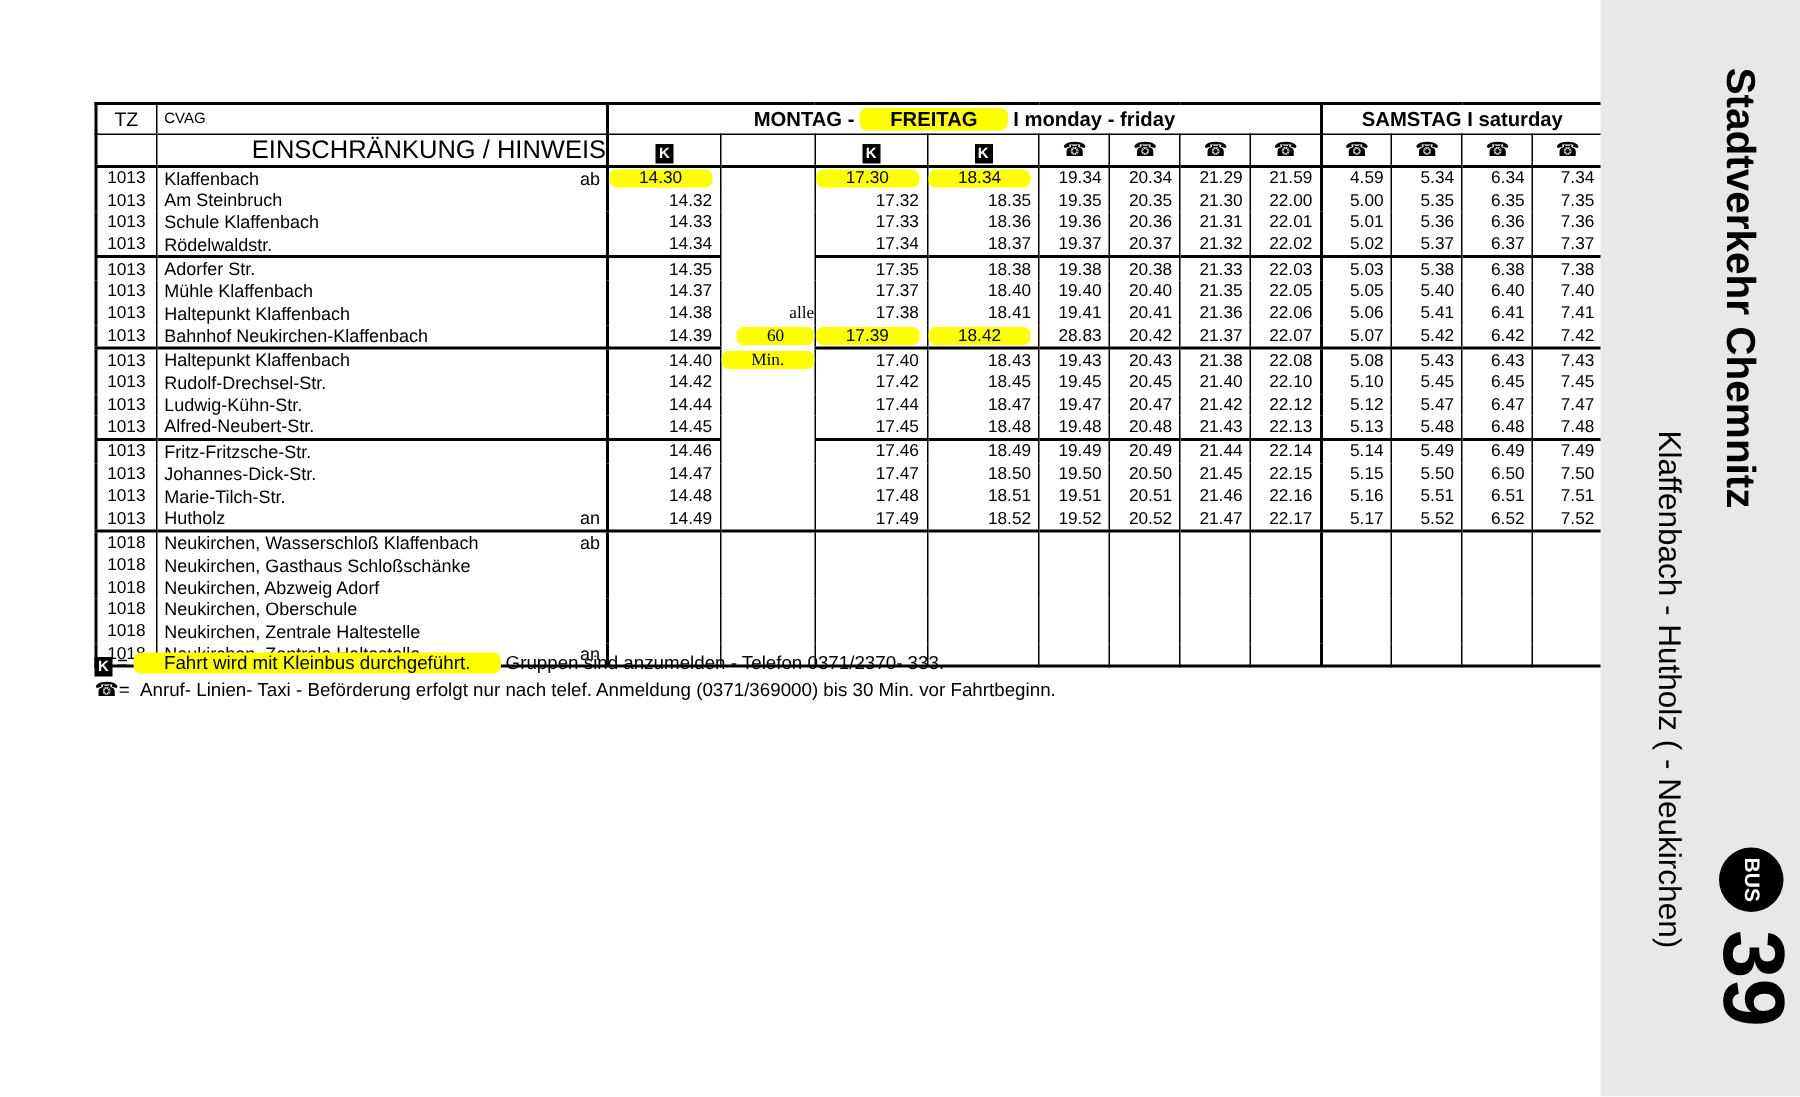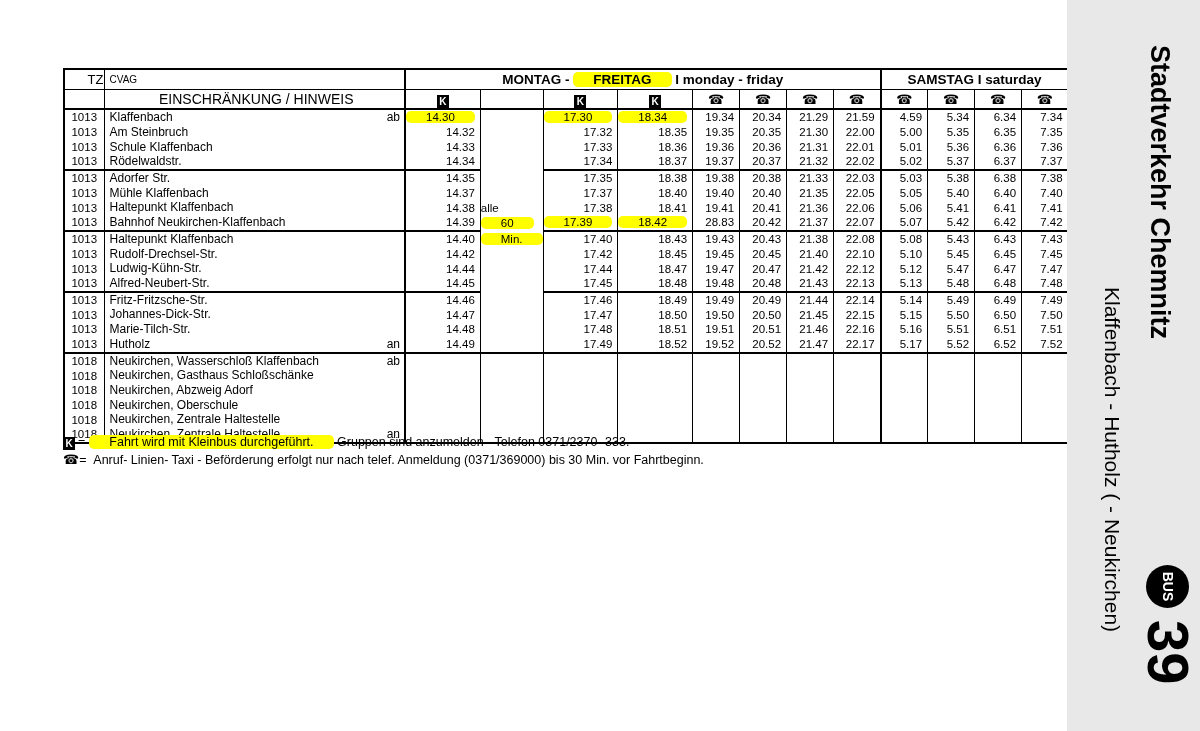--- a/index.html
+++ b/index.html
@@ -11,30 +11,30 @@
   .tt-wrap{position:absolute;left:63px;top:68px;}
   table{border-collapse:collapse;table-layout:fixed;border:2px solid #000;}
   col.c-tz{width:40px;} col.c-stop{width:301px;} col.c-t{width:47px;}
   th,td{padding:0;vertical-align:middle;font-weight:normal;}
   thead tr{height:20px;}
   tbody td{height:14.72px;line-height:1.05;}
   .bL1{border-left:1px solid #000;}
   .bL2{border-left:2px solid #000;}
   tr.hdr1 th{border-bottom:1px solid #000;}
   tr.hdr2 th{border-bottom:2px solid #000;}
-  .tzh{text-align:right;font-size:13px;}
+  .tzh{text-align:center;font-size:13px;}
   .cvagh{text-align:left;padding-left:5px;font-size:10px;}
   .dayhead{text-align:center;font-weight:bold;font-size:13.5px;white-space:nowrap;}
-  .restrict{text-align:center;padding-left:4px;font-size:14px;white-space:nowrap;}
+  .restrict{text-align:right;padding-left:4px;font-size:17px;white-space:nowrap;}
   .icoCell{text-align:center;}
   td.tz{text-align:center;font-size:11.5px;}
   td.stop{font-size:12px;}
   td.stop .srow{display:flex;justify-content:space-between;align-items:flex-start;padding:0 4px 0 5px;}
   td.time{text-align:right;padding-right:5px;font-size:11.5px;white-space:nowrap;}
-  td.mid{text-align:left;font-size:11.5px;white-space:nowrap;}
+  td.mid{text-align:right;font-size:11.5px;white-space:nowrap;font-family:Liberation Serif, serif;}
   tr.grp td{border-top:2px solid #000;}
   tr.grp td.nogapline{border-top:none;}
   tr.grpfull td{border-top:2px solid #000;}
   .hl{background:var(--hl,#ffff00);border-radius:5px;padding:0 20px;}
   .kbadge{display:inline-block;background:#000;color:#fff;font-weight:bold;
           font-size:10px;width:12px;height:13px;line-height:13px;text-align:center;
           vertical-align:-1px;}
   .phone{font-size:13px;line-height:1;}
   
   .foot{position:absolute;left:63px;font-size:12.5px;white-space:nowrap;}

